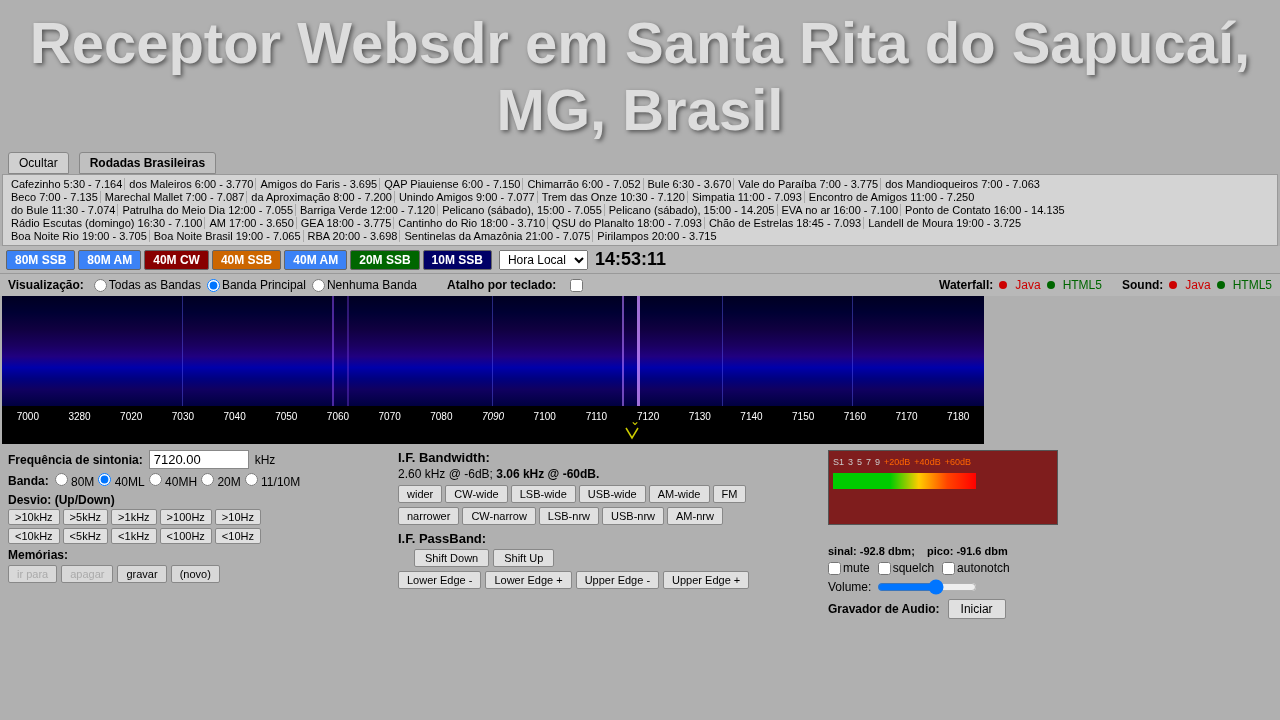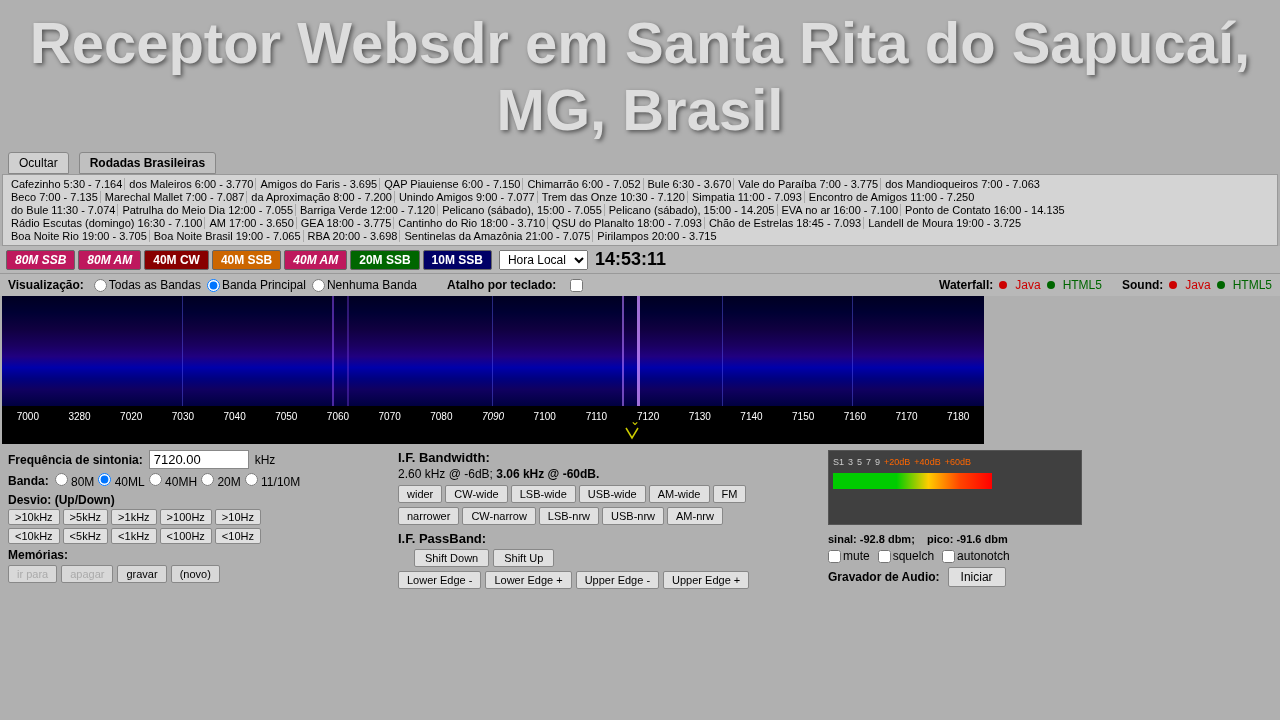--- a/index.html
+++ b/index.html
@@ -75,21 +75,21 @@
       background: #b8b8b8;
     }
     .band-btn {
       padding: 2px 8px;
       font-size: 12px;
       font-weight: bold;
       border: 1px solid #666;
       cursor: pointer;
       border-radius: 2px;
     }
-    .band-btn.red { background: #be185d; color: #fff; font-style: italic; }
+    .band-btn.red { background: #3b82f6; color: #fff; }
     .band-btn.dark-red { background: #800; color: #fff; }
     .band-btn.orange { background: #c60; color: #fff; }
     .band-btn.green { background: #060; color: #fff; }
     .band-btn.blue { background: #006; color: #fff; }
     #time-select {
       margin-left: 4px;
       font-size: 12px;
       padding: 1px 4px;
     }
     #time-display {
@@ -225,25 +225,25 @@
       background: #e0e0e0;
       cursor: pointer;
       border-radius: 2px;
     }
 
     
     #right-panel {
       flex: 1;
     }
     #signal-meter {
-      background: #404040;
-      width: 254px;
+      background: #7f1d1d;
+      width: 230px;
       height: 75px;
       border: 1px solid #555;
-      margin-bottom: 8px;
+      margin-bottom: 20px;
       position: relative;
       padding: 4px;
     }
     #s-meter-bar {
       height: 16px;
       background: linear-gradient(to right, #00cc00 0%, #00cc00 40%, #ffcc00 60%, #ff4400 80%, #ff0000 100%);
       width: 65%;
       margin-top: 4px;
     }
     #signal-info { font-size: 11px; color: #000; margin-bottom: 4px; }
@@ -567,19 +567,23 @@
       </label>
       <label class="check-item">
         <input type="checkbox" style=""> 
           <span>squelch</span>
       </label>
       <label class="check-item">
         <input type="checkbox" style=""> 
           <span>autonotch</span>
       </label>
     </div>
+    <div class="vol-row">
+      <span>Volume:</span>
+      <input type="range" id="vol-slider" min="0" max="100" value="60" style="">
+    </div>
     <div class="gravador-row">
       <span class="gravador-label">Gravador de Audio:</span>
       <button class="iniciar-btn">Iniciar</button>
     </div>
   </div>
 
 </div>
 
 </body></html>

